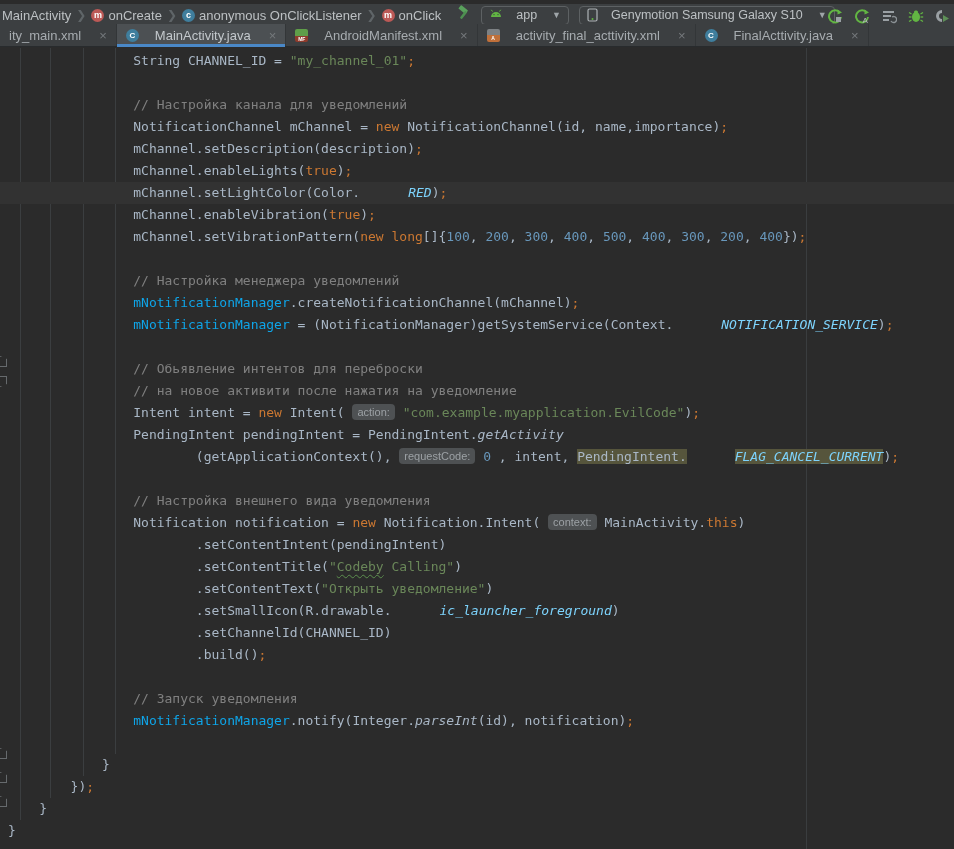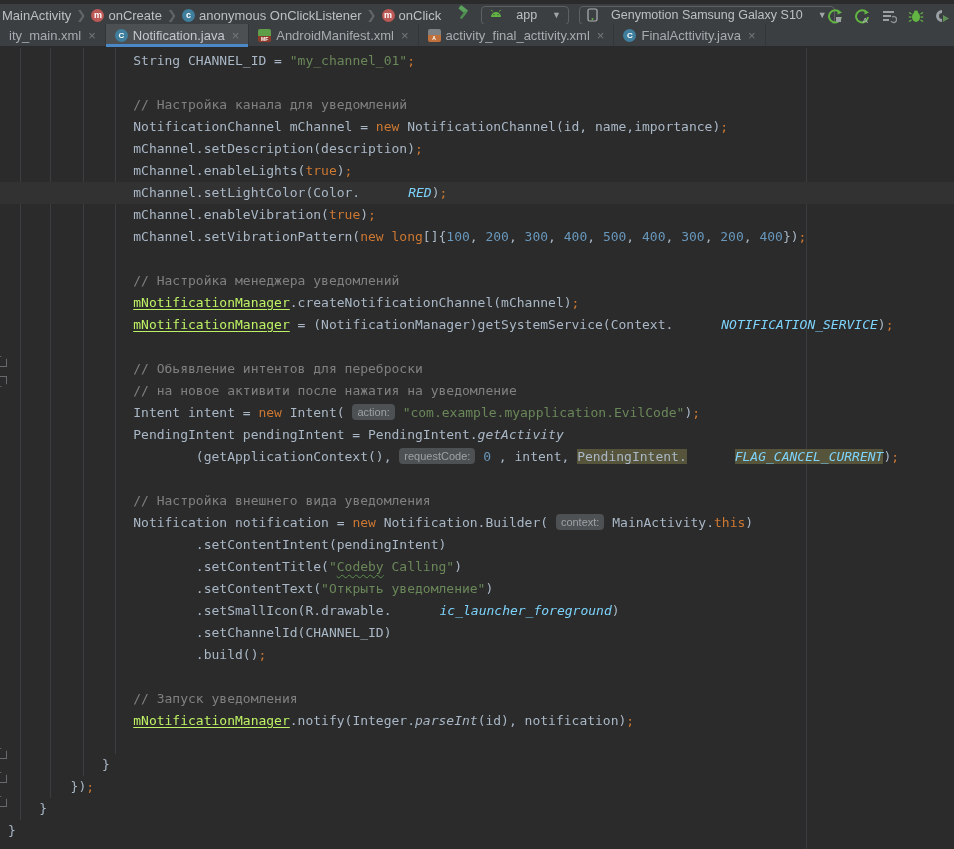--- a/index.html
+++ b/index.html
@@ -19,21 +19,21 @@
   .hammer { margin-left:14px; }
   .combo { display:flex; align-items:center; gap:13px; height:19px; padding:0 7px;
            border:1px solid #5d6163; border-radius:4px; color:#bcc0c3; font-size:12.5px; margin-left:10px; }
   .combo .arrow { color:#9fa5a9; font-size:9px; margin-left:2px; }
   .run-icons { position:absolute; right:3px; top:0; height:23px; display:flex; align-items:center; gap:11px; }
   .run-icons svg { display:block; }
 
   
   .tabbar { position:absolute; left:0; top:24px; width:954px; height:23px; background:#3c3f41;
             display:flex; border-bottom:1px solid #282b2d; }
-  .tab { display:flex; align-items:center; gap:5px; padding:0 9px; font-size:13px; color:#a7acb0;
+  .tab { display:flex; align-items:center; gap:16px; padding:0 9px; font-size:13px; color:#a7acb0;
          border-right:1px solid #333638; position:relative; white-space:nowrap; cursor:default; }
   .tab.selected { background:#4c5053; color:#c3c8cc; }
   .tab.selected .sel-line { position:absolute; left:0; right:0; bottom:-1px; height:3px; background:#4a88c7; }
   .tab .close { color:#75797c; font-size:13px; margin-left:2px; }
   .ficon { width:13px; height:13px; display:inline-flex; align-items:center; justify-content:center;
            border-radius:50%; font-size:8px; font-weight:bold; color:#fff; flex:0 0 auto; }
   .ficon.cls { background:#3f7e9d; }
   .ficon.sq { border-radius:2px; overflow:hidden; flex-direction:column; }
   .ficon.manifest .t { width:100%; height:7px; background:#5f9e49; }
   .ficon.manifest .b { width:100%; height:6px; background:#8f3b2c; color:#fff; font-size:5px; line-height:6px; text-align:center; }
@@ -48,21 +48,21 @@
           clip-path: polygon(0 0, 100% 28%, 100% 100%, 0 100%); opacity:.85; }
   .code { position:absolute; left:0; top:2px; width:954px;
           font-family:"DejaVu Sans Mono", monospace; font-size:13px; }
   .line { height:22px; line-height:22px; white-space:pre; padding-left:8px; position:relative; z-index:1; }
   .line.hl { background:#323232; }
   .seg.d  { color:#a9b7c6; }
   .seg.k  { color:#cc7832; }
   .seg.s  { color:#6a8759; }
   .seg.n  { color:#6897bb; }
   .seg.c  { color:#808080; }
-  .seg.f  { color:#bef264; text-decoration:underline; text-underline-offset:2px; }
+  .seg.f  { color:#0ea5e9; text-underline-offset:2px; }
   .seg.sf { color:#7dd3fc; font-style:italic;margin-left:48px; }
   .seg.sm { color:#a9b7c6; font-style:italic; }
   .seg.hlbg { background:#56553c; }
   .seg.sq { text-decoration:underline wavy #5c8f4e; text-decoration-thickness:1px; text-underline-offset:3px; }
   .seg.hint { display:inline-block; background:#4e5153; color:#9ca1a5; border-radius:4px;
               padding:0 5px; font-size:11px; line-height:16px; height:16px; vertical-align:1px;
               font-family:"Liberation Sans", sans-serif; }
 </style>
 </head>
 <body>
@@ -159,21 +159,21 @@
   </div>
 </div>
 
 <div class="tabbar">
   <div class="tab">
     <span>ity_main.xml</span>
     <span class="close">×</span>
   </div>
   <div class="tab selected">
     <span class="ficon cls">C</span>
-    <span>Notification.java</span>
+    <span>MainActivity.java</span>
     <span class="close">×</span>
     <span class="sel-line"></span>
   </div>
   <div class="tab">
     <span class="ficon sq manifest">
       <span class="t"></span>
         <span class="b">MF</span>
     </span>
     <span>AndroidManifest.xml</span>
     <span class="close">×</span>
@@ -223,21 +223,21 @@
       <div class="line"><span class="seg d">                </span><span class="seg f">mNotificationManager</span><span class="seg d">.createNotificationChannel(mChannel)</span><span class="seg k">;</span></div>
       <div class="line"><span class="seg d">                </span><span class="seg f">mNotificationManager</span><span class="seg d"> = (NotificationManager)getSystemService(Context.</span><span class="seg sf">NOTIFICATION_SERVICE</span><span class="seg d">)</span><span class="seg k">;</span></div>
       <div class="line"></div>
       <div class="line"><span class="seg d">                </span><span class="seg c">// Обьявление интентов для переброски</span></div>
       <div class="line"><span class="seg d">                </span><span class="seg c">// на новое активити после нажатия на уведомление</span></div>
       <div class="line"><span class="seg d">                Intent intent = </span><span class="seg k">new</span><span class="seg d"> Intent( </span><span class="seg hint">action:</span><span class="seg d"> </span><span class="seg s">"com.example.myapplication.EvilCode"</span><span class="seg d">)</span><span class="seg k">;</span></div>
       <div class="line"><span class="seg d">                PendingIntent pendingIntent = PendingIntent.</span><span class="seg sm">getActivity</span></div>
       <div class="line"><span class="seg d">                        (getApplicationContext(), </span><span class="seg hint">requestCode:</span><span class="seg d"> </span><span class="seg n">0</span><span class="seg d"> , intent, </span><span class="seg d hlbg">PendingIntent.</span><span class="seg sf hlbg">FLAG_CANCEL_CURRENT</span><span class="seg d">)</span><span class="seg k">;</span></div>
       <div class="line"></div>
       <div class="line"><span class="seg d">                </span><span class="seg c">// Настройка внешнего вида уведомления</span></div>
-      <div class="line"><span class="seg d">                Notification notification = </span><span class="seg k">new</span><span class="seg d"> Notification.Builder( </span><span class="seg hint">context:</span><span class="seg d"> MainActivity.</span><span class="seg k">this</span><span class="seg d">)</span></div>
+      <div class="line"><span class="seg d">                Notification notification = </span><span class="seg k">new</span><span class="seg d"> Notification.Intent( </span><span class="seg hint">context:</span><span class="seg d"> MainActivity.</span><span class="seg k">this</span><span class="seg d">)</span></div>
       <div class="line"><span class="seg d">                        .setContentIntent(pendingIntent)</span></div>
       <div class="line"><span class="seg d">                        .setContentTitle(</span><span class="seg s">"</span><span class="seg s sq">Codeby</span><span class="seg s"> Calling"</span><span class="seg d">)</span></div>
       <div class="line"><span class="seg d">                        .setContentText(</span><span class="seg s">"Открыть уведомление"</span><span class="seg d">)</span></div>
       <div class="line"><span class="seg d">                        .setSmallIcon(R.drawable.</span><span class="seg sf">ic_launcher_foreground</span><span class="seg d">)</span></div>
       <div class="line"><span class="seg d">                        .setChannelId(CHANNEL_ID)</span></div>
       <div class="line"><span class="seg d">                        .build()</span><span class="seg k">;</span></div>
       <div class="line"></div>
       <div class="line"><span class="seg d">                </span><span class="seg c">// Запуск уведомления</span></div>
       <div class="line"><span class="seg d">                </span><span class="seg f">mNotificationManager</span><span class="seg d">.notify(Integer.</span><span class="seg sm">parseInt</span><span class="seg d">(id), notification)</span><span class="seg k">;</span></div>
       <div class="line"></div>

